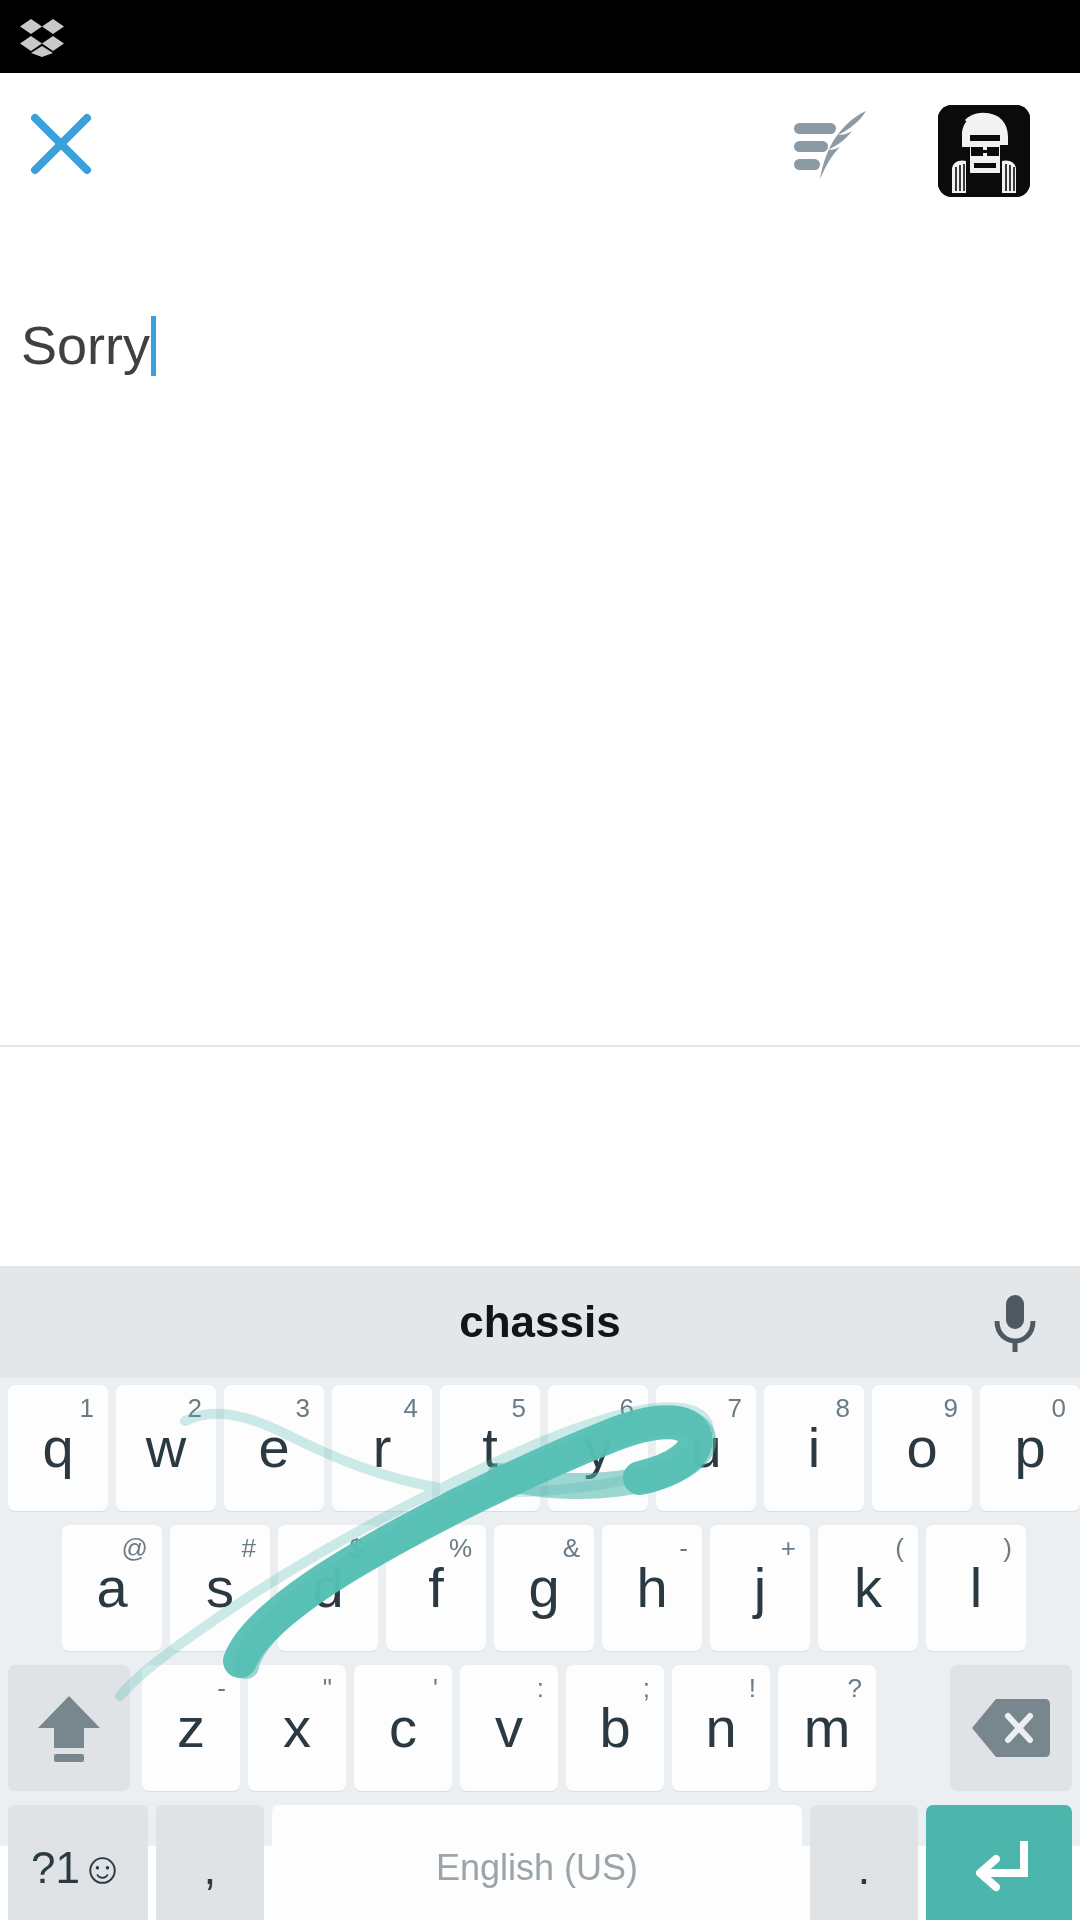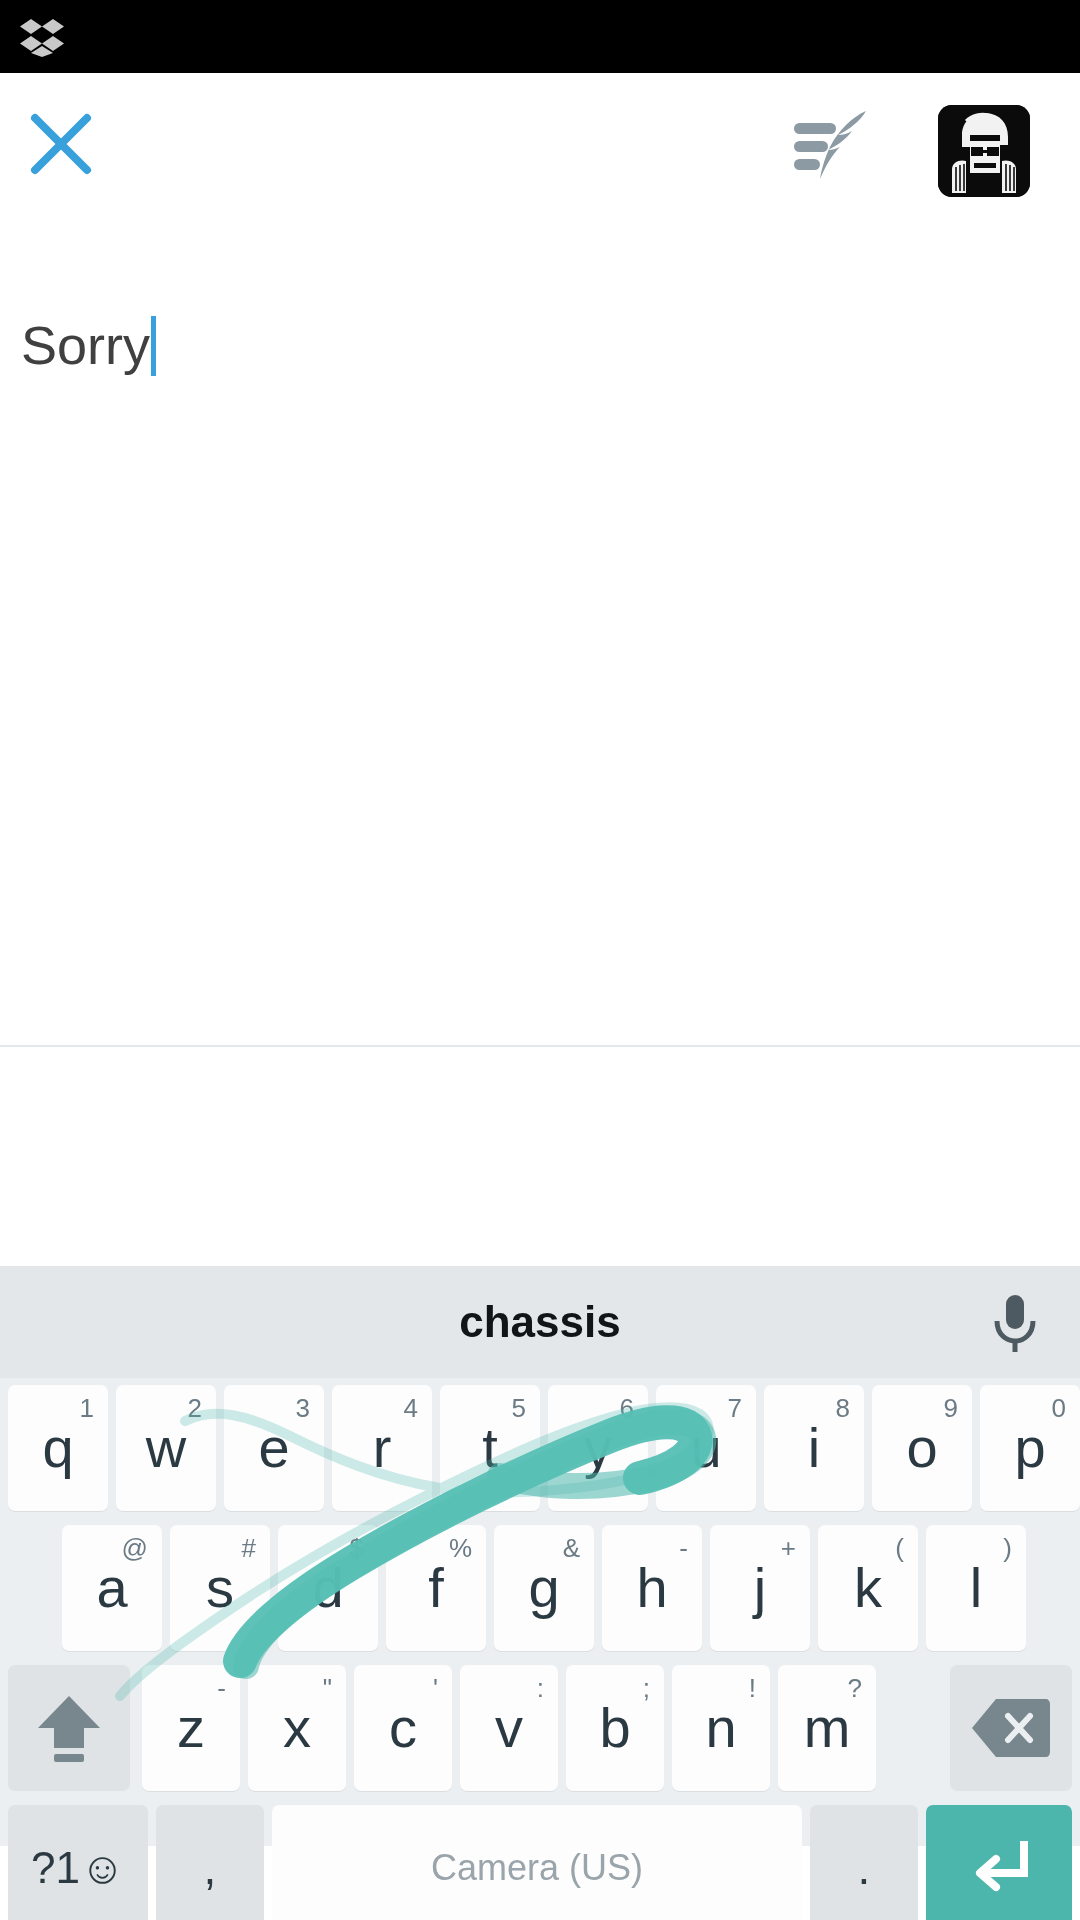--- a/index.html
+++ b/index.html
@@ -360,21 +360,21 @@
     </div>
 
   <div class="key-row" id="key-row-4">
     <div class="key fn" style="left:8px;width:140px;font-size:44px;">
       <span class="main">?1☺</span>
     </div>
     <div class="key fn" style="left:156px;width:108px;font-size:46px;">
       <span class="main">,</span>
     </div>
     <div class="key" id="space-key" style="left:272px;width:530px;">
-      <span class="main">Camera (US)</span>
+      <span class="main">English (US)</span>
     </div>
     <div class="key fn" style="left:810px;width:108px;font-size:46px;">
       <span class="main">.</span>
     </div>
     <div class="key accent" style="left:926px;width:146px;">
       <svg width="74" height="58" viewBox="0 0 74 58">
         <path d="M62 6 L62 34 L22 34" stroke="#ffffff" stroke-width="8" fill="none" stroke-linecap="square"></path>
         <path d="M34 20 L18 34 L34 48" stroke="#ffffff" stroke-width="8" fill="none" stroke-linecap="round" stroke-linejoin="round"></path>
       </svg>
     </div>

